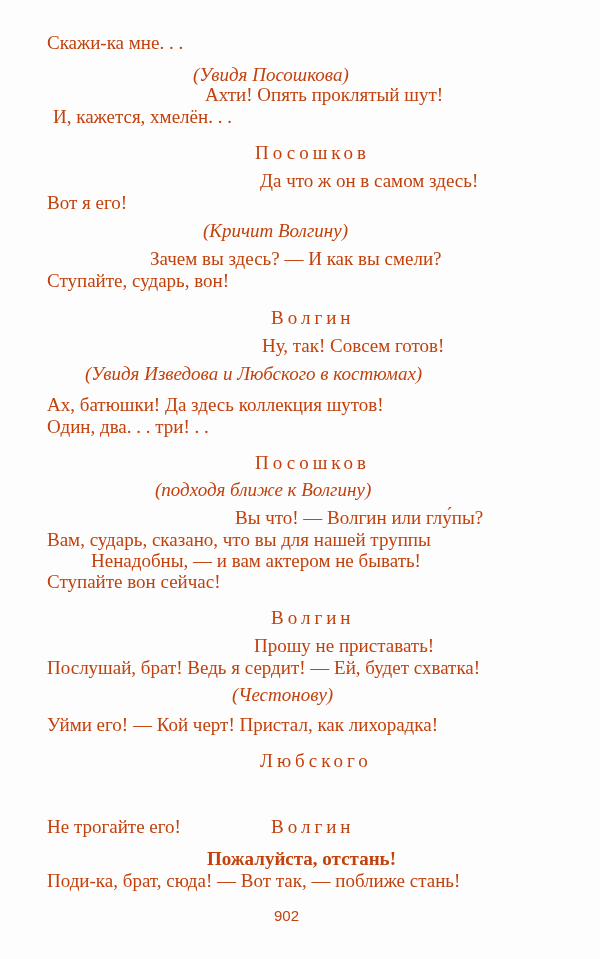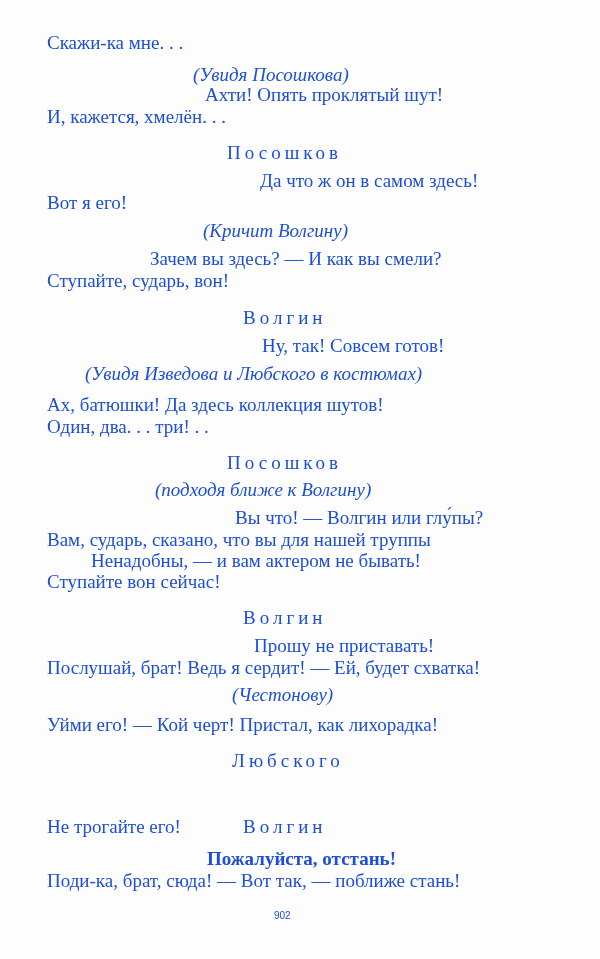--- a/index.html
+++ b/index.html
@@ -4,34 +4,34 @@
 <style>
   html, body { margin: 0; padding: 0; background: #ffffff; }
   body { width: 600px; height: 959px; position: relative; overflow: hidden; }
   .page { position: absolute; left: 0; top: 0; width: 600px; height: 959px; background: #fdfdfd; }
   .ln {
     position: absolute;
     white-space: nowrap;
     font-family: "Liberation Serif", "DejaVu Serif", serif;
     font-size: 19px;
     line-height: 22px;
-    color: #1d4ed8;
+    color: #c2410c;
   }
   .it { font-style: italic; }
-  .sp { letter-spacing: 4px; }
-  .pn { font-family: "Liberation Sans", "DejaVu Sans", sans-serif; font-size: 10px; }
+  .sp { letter-spacing: 4px; margin-left: 28px; }
+  .pn { font-family: "Liberation Sans", "DejaVu Sans", sans-serif; font-size: 15px; }
 </style>
 </head>
 <body>
 
 <div class="page">
   <div class="ln" style="left:47px;top:32px;">Скажи-ка мне. . .</div>
   <div class="ln it" style="left:193px;top:56px;margin-top:8px;">(Увидя Посошкова)</div>
   <div class="ln" style="left:205px;top:84px;">Ахти! Опять проклятый шут!</div>
-  <div class="ln" style="left:47px;top:106px;">И, кажется, хмелён. . .</div>
+  <div class="ln" style="left:53px;top:106px;">И, кажется, хмелён. . .</div>
 
   <div class="ln sp" style="left:227px;top:142px;">Посошков</div>
   <div class="ln" style="left:260px;top:170px;">Да что ж он в самом здесь!</div>
   <div class="ln" style="left:47px;top:192px;">Вот я его!</div>
   <div class="ln it" style="left:203px;top:220px;">(Кричит Волгину)</div>
   <div class="ln" style="left:150px;top:248px;">Зачем вы здесь? — И как вы смели?</div>
   <div class="ln" style="left:47px;top:270px;">Ступайте, сударь, вон!</div>
 
   <div class="ln sp" style="left:243px;top:307px;">Волгин</div>
   <div class="ln" style="left:262px;top:335px;">Ну, так! Совсем готов!</div>

